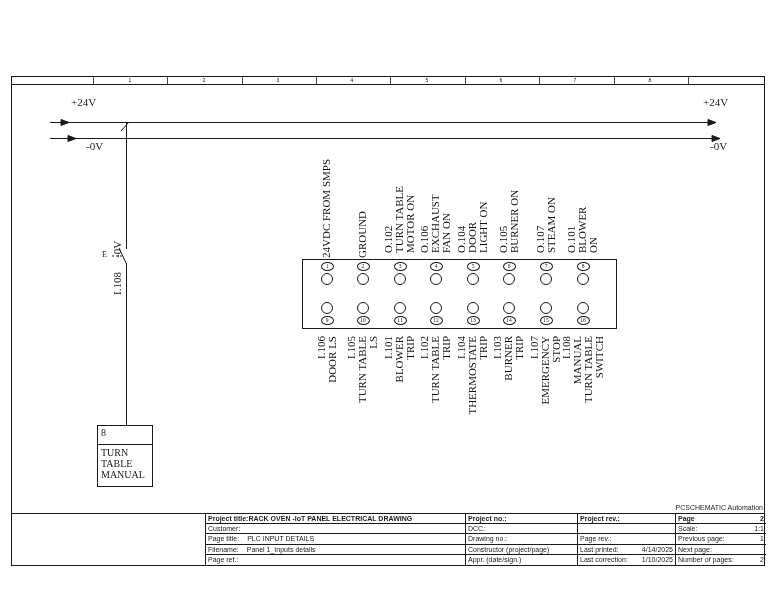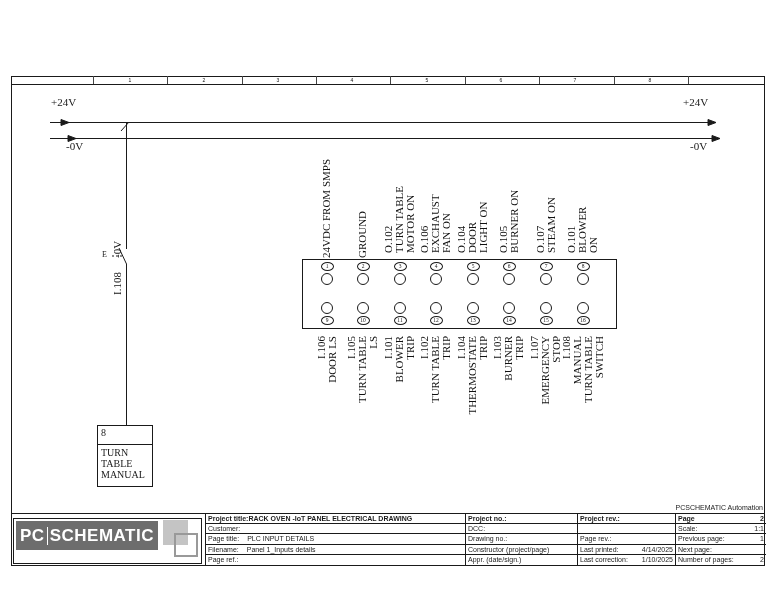--- a/index.html
+++ b/index.html
@@ -7,21 +7,21 @@
         font-family:"Liberation Serif",serif;color:#1a1a1a;}
   .frame{position:absolute;left:11px;top:76px;width:754px;height:490px;
          border:1px solid #1a1a1a;box-sizing:border-box;}
   .hline{position:absolute;height:1px;background:#1a1a1a;}
   .ruler-bottom{left:11px;top:84px;width:754px;}
   .tb-topline{left:11px;top:513px;width:754px;}
   .tick{position:absolute;top:76px;width:1px;height:8px;background:#444;}
   .rnum{position:absolute;top:76px;transform:translateX(-50%);
         font:5px/8px "Liberation Sans",sans-serif;color:#111;}
   .wiring{position:absolute;left:0;top:0;pointer-events:none;}
-  .raillbl{position:absolute;font:11px/12px "Liberation Serif",serif;}
+  .raillbl{position:absolute;font:11px/12px "Liberation Serif",serif;margin-left:20px;}
   .elbl{position:absolute;left:102px;top:250px;font:8px/9px "Liberation Serif",serif;}
   
   .vl{position:absolute;width:0;height:0;}
   .ru,.rd{display:inline-block;font:11px/11px "Liberation Serif",serif;white-space:nowrap;
           transform-origin:0 0;color:#111;}
   .ru{transform:rotate(-90deg);text-align:left;}
   .rd{transform:rotate(-90deg) translateX(-100%);text-align:right;}
   .ru span,.rd span{display:block;}
   
   .tblock{position:absolute;left:302px;top:259px;width:315px;height:70px;
@@ -310,29 +310,20 @@
       <span>I.108</span>
       <span>MANUAL</span>
       <span>TURN TABLE</span>
       <span>SWITCH</span>
     </div>
   </div>
 
   <div class="hline tb-topline"></div>
   <div class="vendor">PCSCHEMATIC Automation</div>
 
-  <div class="logo-cell">
-    <div class="logo-bg">
-      <span>PC</span>
-      <span class="logo-divider"></span>
-      <span>SCHEMATIC</span>
-    </div>
-    <div class="sq-light"></div>
-    <div class="sq-outline"></div>
-  </div>
 
   <div class="tb-table">
 
     <div class="tb-c b">
       <span>Project title:</span>
       <span>RACK OVEN -IoT PANEL ELECTRICAL DRAWING</span>
     </div>
     <div class="tb-c b">
       <span>Project no.:</span>
     </div>

